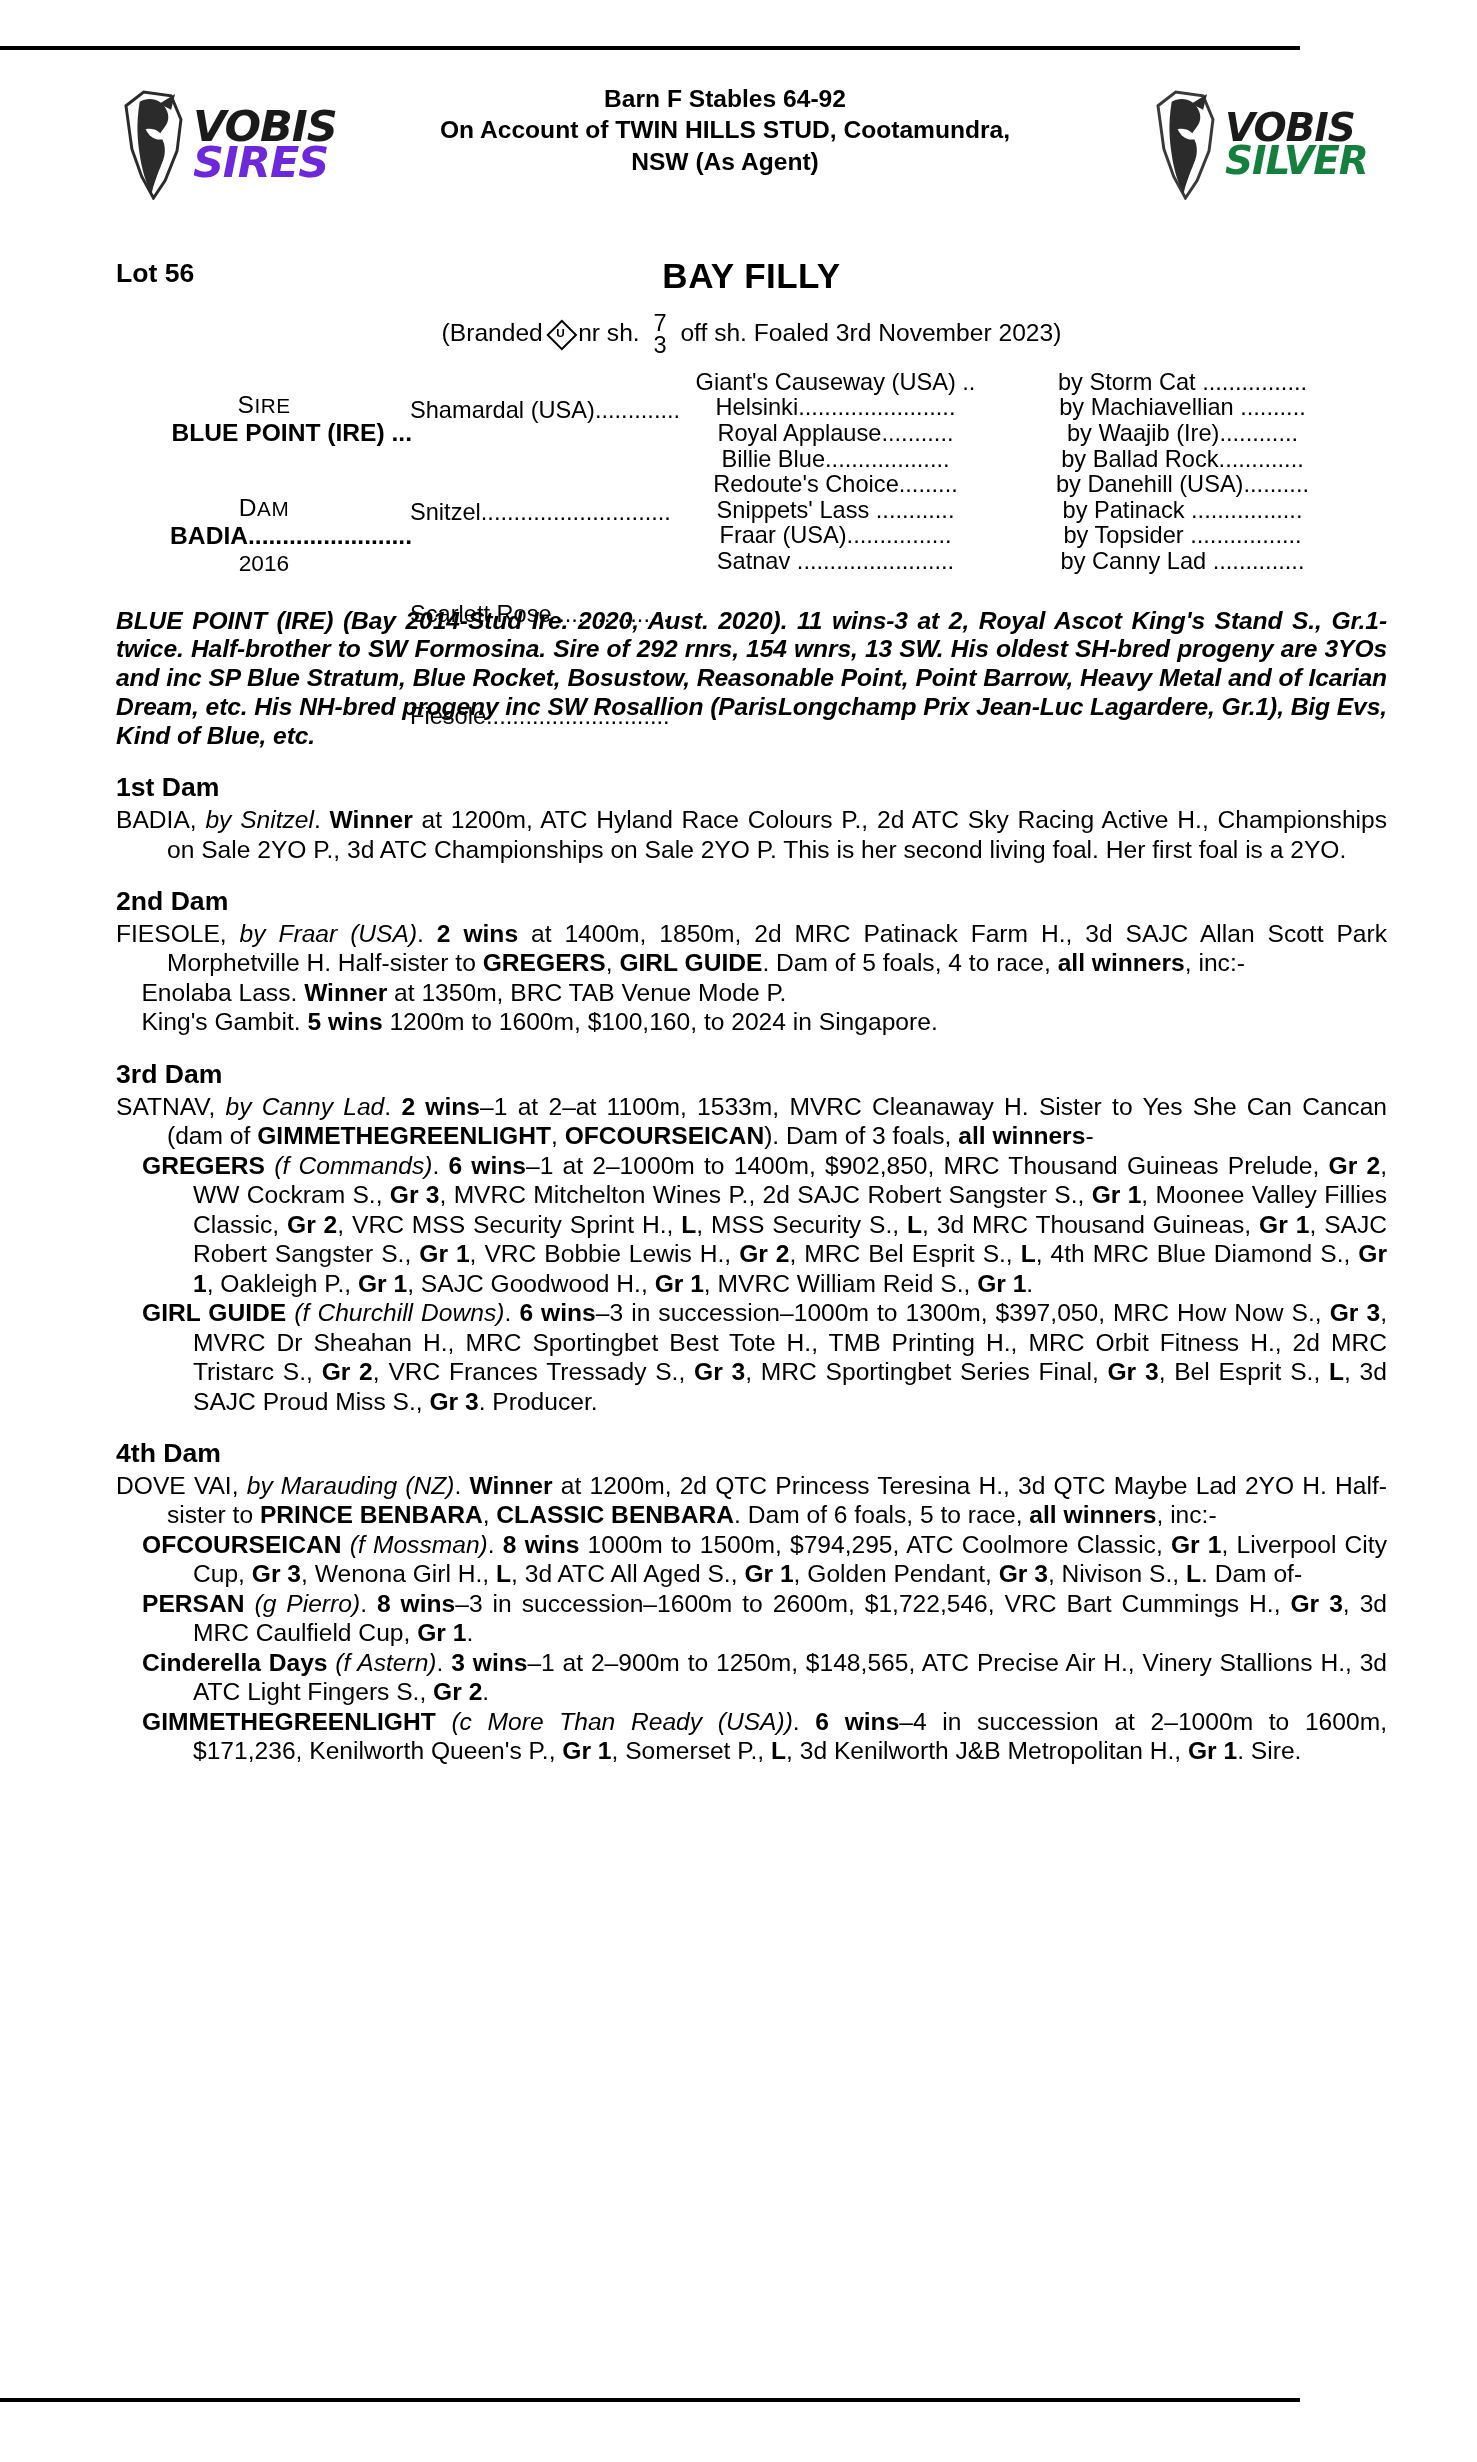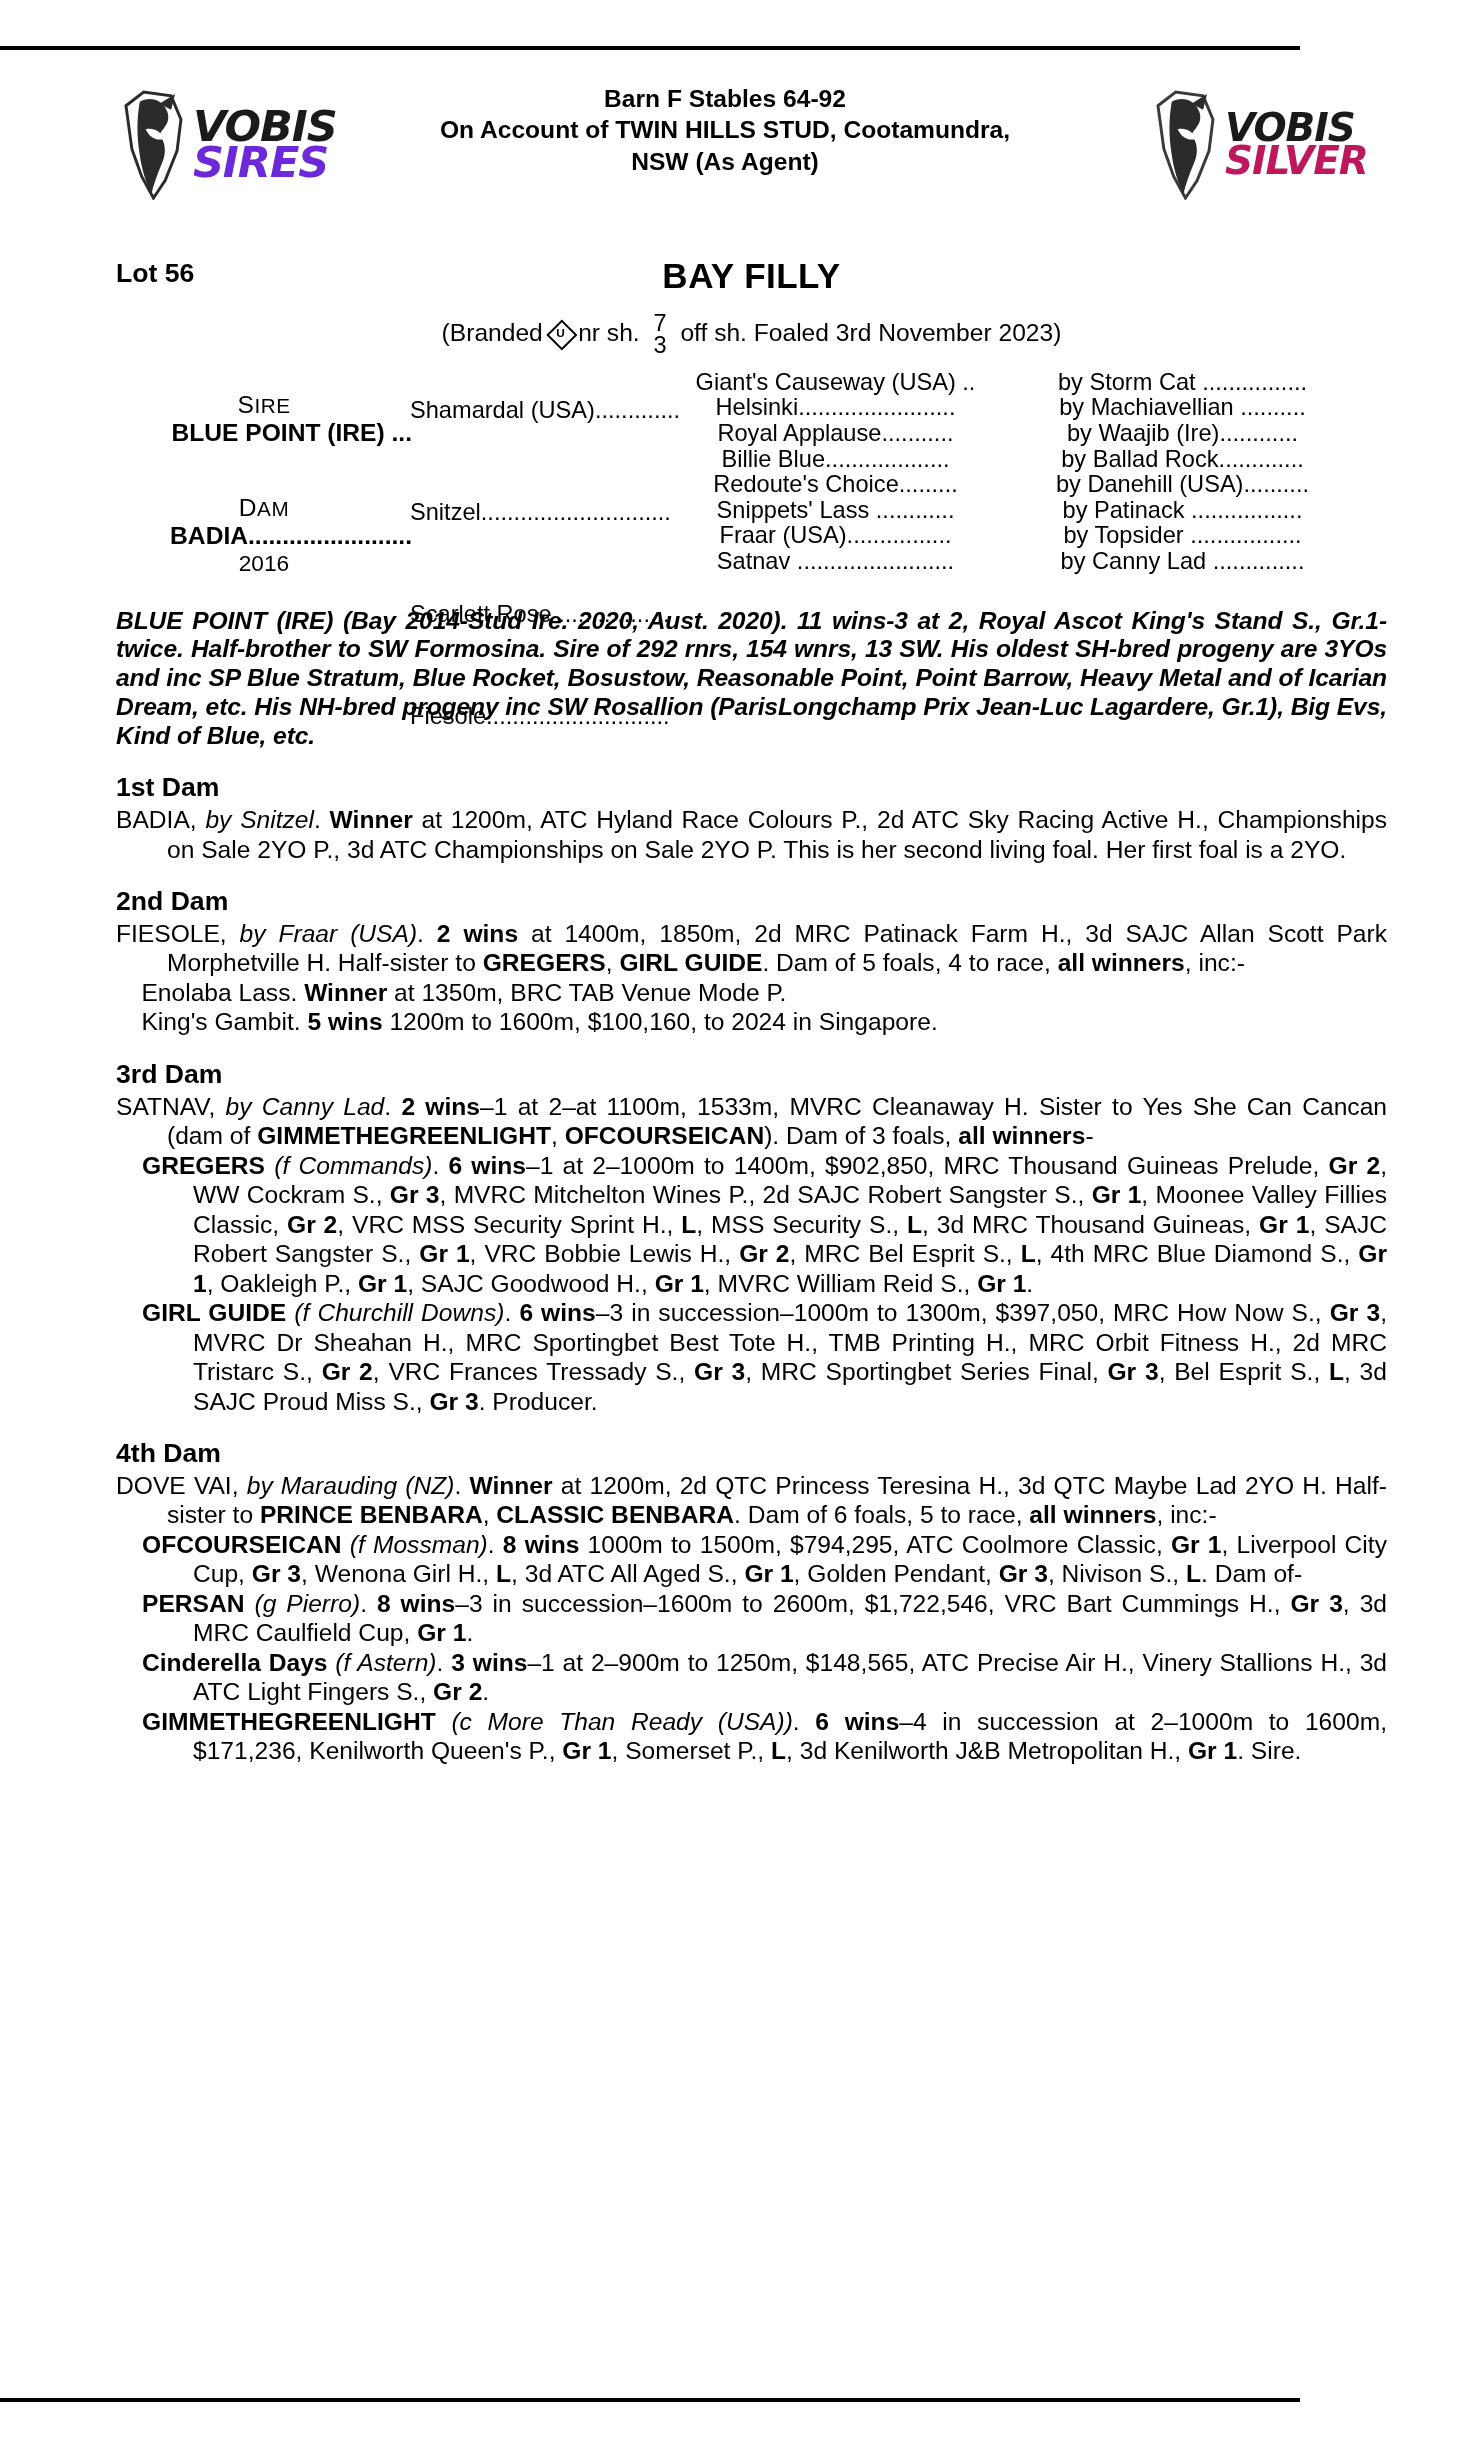--- a/index.html
+++ b/index.html
@@ -78,21 +78,21 @@
   .logo-words .w1 {
     display: block;
     font-size: 43px;
     color: #1a1a1a;
   }
   .logo-words .w2 {
     display: block;
     font-size: 43px;
   }
   .logo-sires .w2 { color: #6d28d9; }
-  .logo-silver .w2 { color: #be185d; }
+  .logo-silver .w2 { color: #15803d; }
   .logo-silver .w1 { font-size: 39px; }
   .logo-silver .w2 { font-size: 39px; }
 
   .consignor {
     position: absolute;
     left: 193px;
     right: 246px;
     top: 13.8px;
     text-align: center;
     font-weight: bold;

